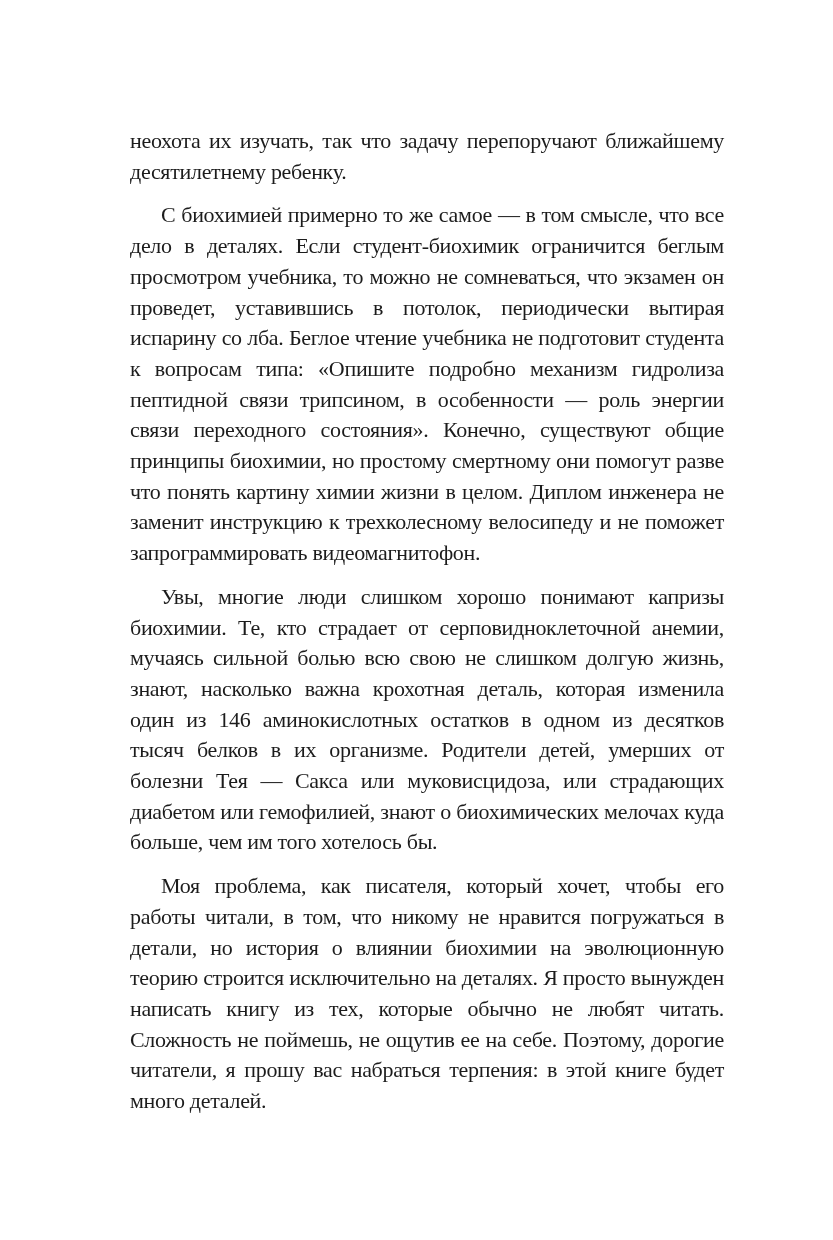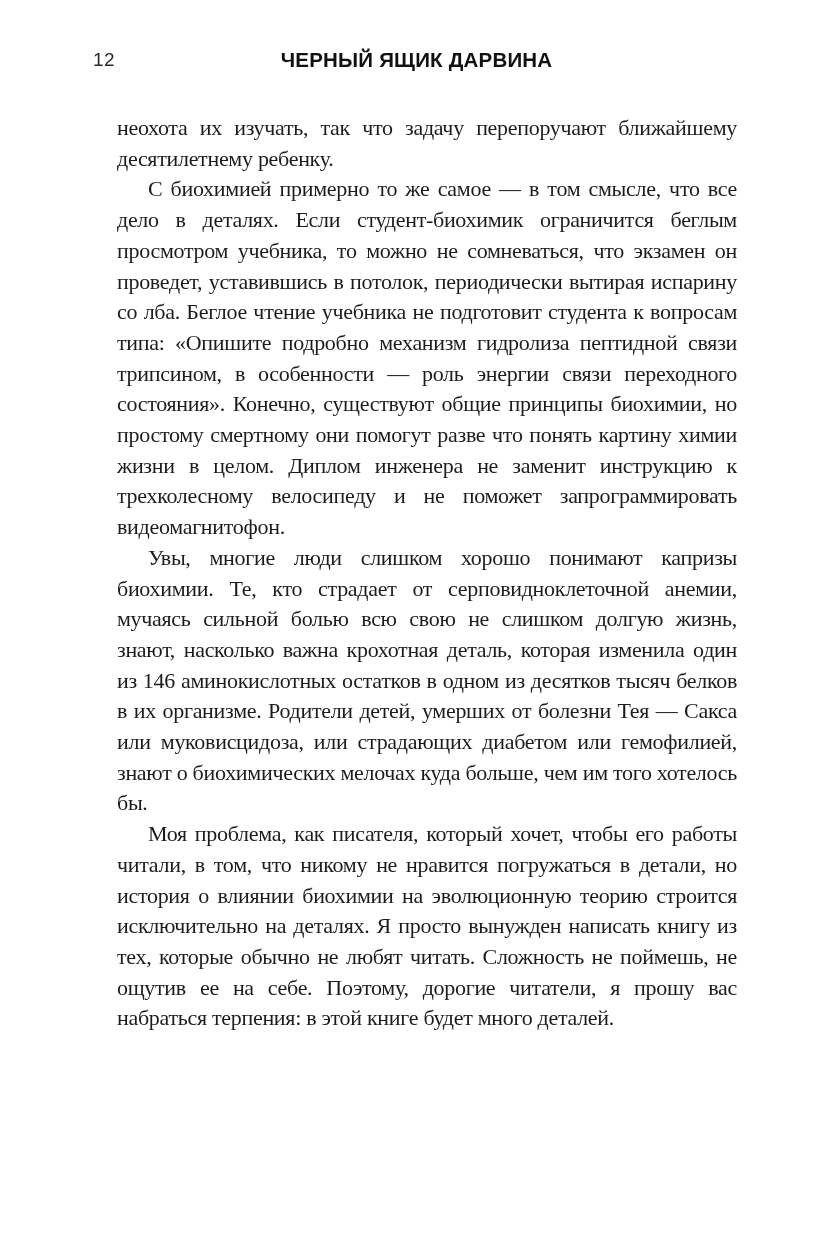--- a/index.html
+++ b/index.html
@@ -53,37 +53,33 @@
     left: 117px;
     width: 620px;
     font-family: "Liberation Serif", serif;
     font-size: 22px;
     line-height: 30.7px;
     letter-spacing: -0.3px;
     color: #1c1c1c;
     text-align: justify;
   }
   .para {
-    margin: 0;
+    margin: 13px;
     padding: 0;
     text-indent: 31px;
   }
   .para.continuation {
     text-indent: 0;
   }
 </style>
 </head>
 <body>
 
 <div class="page">
 
-  <header class="running-head">
-    <span class="folio">12</span>
-    <span class="running-title">ЧЕРНЫЙ ЯЩИК ДАРВИНА</span>
-  </header>
 
   <main class="text-block">
     <p class="para continuation">неохота их изучать, так что задачу перепоручают ближайшему десятилетнему ребенку.</p>
     <p class="para">С биохимией примерно то же самое — в том смысле, что все дело в деталях. Если студент-биохимик ограничится беглым просмотром учебника, то можно не сомневаться, что экзамен он проведет, уставившись в потолок, периодически вытирая испарину со лба. Беглое чтение учебника не подготовит студента к вопросам типа: «Опишите подробно механизм гидролиза пептидной связи трипсином, в особенности — роль энергии связи переходного состояния». Конечно, существуют общие принципы биохимии, но простому смертному они помогут разве что понять картину химии жизни в целом. Диплом инженера не заменит инструкцию к трехколесному велосипеду и не поможет запрограммировать видеомагнитофон.</p>
     <p class="para">Увы, многие люди слишком хорошо понимают капризы биохимии. Те, кто страдает от серповидноклеточной анемии, мучаясь сильной болью всю свою не слишком долгую жизнь, знают, насколько важна крохотная деталь, которая изменила один из 146 аминокислотных остатков в одном из десятков тысяч белков в их организме. Родители детей, умерших от болезни Тея — Сакса или муковисцидоза, или страдающих диабетом или гемофилией, знают о биохимических мелочах куда больше, чем им того хотелось бы.</p>
     <p class="para">Моя проблема, как писателя, который хочет, чтобы его работы читали, в том, что никому не нравится погружаться в детали, но история о влиянии биохимии на эволюционную теорию строится исключительно на деталях. Я просто вынужден написать книгу из тех, которые обычно не любят читать. Сложность не поймешь, не ощутив ее на себе. Поэтому, дорогие читатели, я прошу вас набраться терпения: в этой книге будет много деталей.</p>
   </main>
 
 </div>
 

